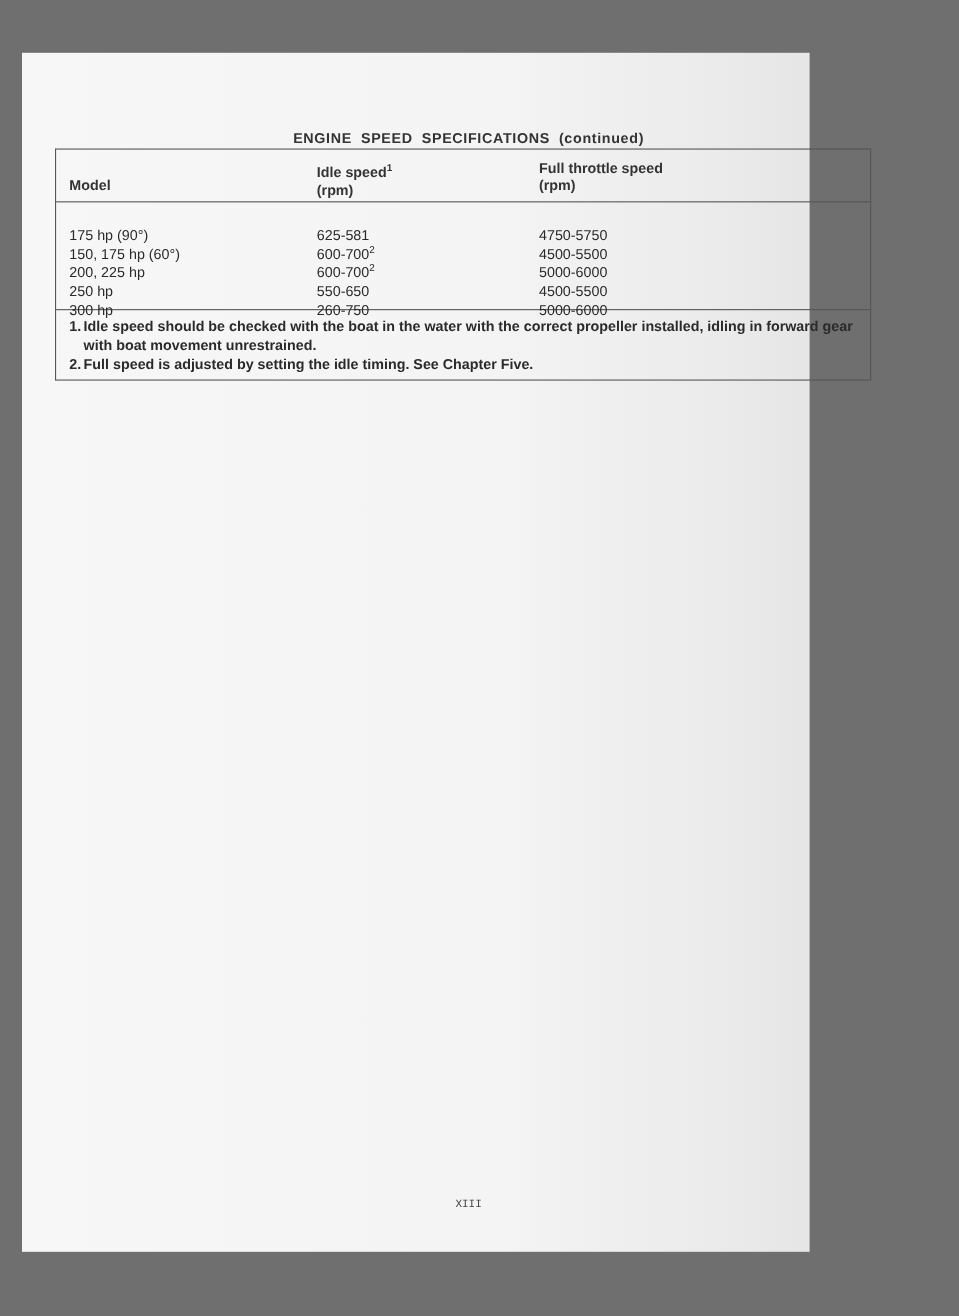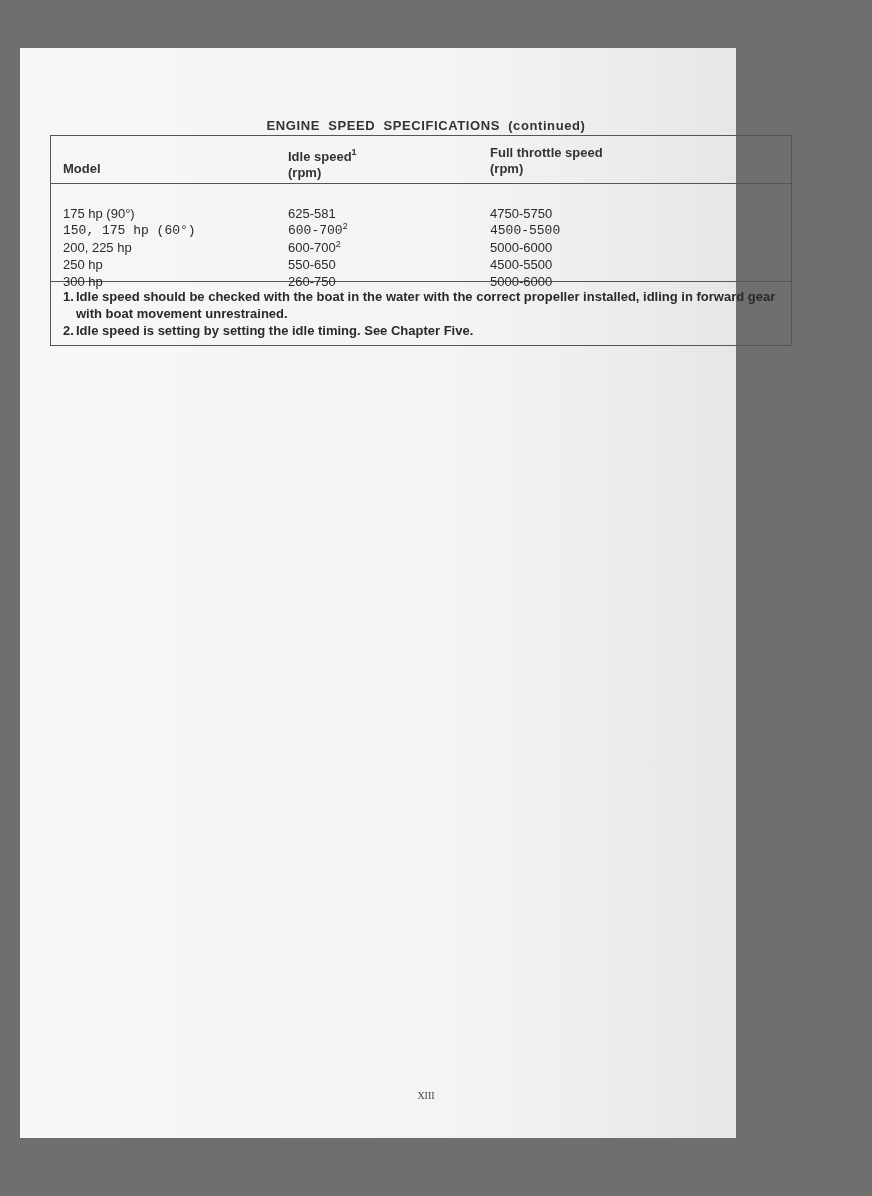--- a/index.html
+++ b/index.html
@@ -64,21 +64,21 @@
       position: absolute; left: 0; top: 146px; width: 100%;
       font-size: 13px; color: #2a2a2a; line-height: 17px;
       font-weight: bold;
     }
     .note { position: absolute; left: 12px; width: 718px; }
     .note .num { position: absolute; left: 0; top: 0; }
     .note .txt { display: block; padding-left: 13px; }
     .pagenum {
       position: absolute; left: 0; top: 1042px; width: 812px;
       text-align: center;
-      font-family: Liberation Serif, serif;
+      font-family: Liberation Mono, monospace;
       font-size: 10px; color: #444;
     }
   </style>
 </head>
 <body>
 
 <div class="page">
   <div class="title">ENGINE SPEED SPECIFICATIONS (continued)</div>
 
   <div class="table-box">
@@ -95,21 +95,21 @@
         <div>(rpm)</div>
       </div>
     </div>
 
     <div class="tbody">
       <div class="row" style="top:5px;">
         <span class="cell c1">175 hp (90°)</span>
         <span class="cell c2"><span>625-581</span><sup></sup></span>
         <span class="cell c3">4750-5750</span>
       </div>
-      <div class="row" style="top:22px;font-family:Liberation Mono, monospace;">
+      <div class="row" style="top:22px;">
         <span class="cell c1">150, 175 hp (60°)</span>
         <span class="cell c2"><span>600-700</span><sup>2</sup></span>
         <span class="cell c3">4500-5500</span>
       </div>
       <div class="row" style="top:39px;">
         <span class="cell c1">200, 225 hp</span>
         <span class="cell c2"><span>600-700</span><sup>2</sup></span>
         <span class="cell c3">5000-6000</span>
       </div>
       <div class="row" style="top:56px;">
@@ -124,19 +124,19 @@
       </div>
     </div>
 
     <div class="notes">
       <div class="note" style="top:6px;">
         <span class="num">1.</span>
         <span class="txt">Idle speed should be checked with the boat in the water with the correct propeller installed, idling in forward gear with boat movement unrestrained.</span>
       </div>
       <div class="note" style="top:40px;">
         <span class="num">2.</span>
-        <span class="txt">Idle speed is setting by setting the idle timing. See Chapter Five.</span>
+        <span class="txt">Full speed is adjusted by setting the idle timing. See Chapter Five.</span>
       </div>
     </div>
   </div>
 
   <div class="pagenum">XIII</div>
 </div>
 
 </body></html>

